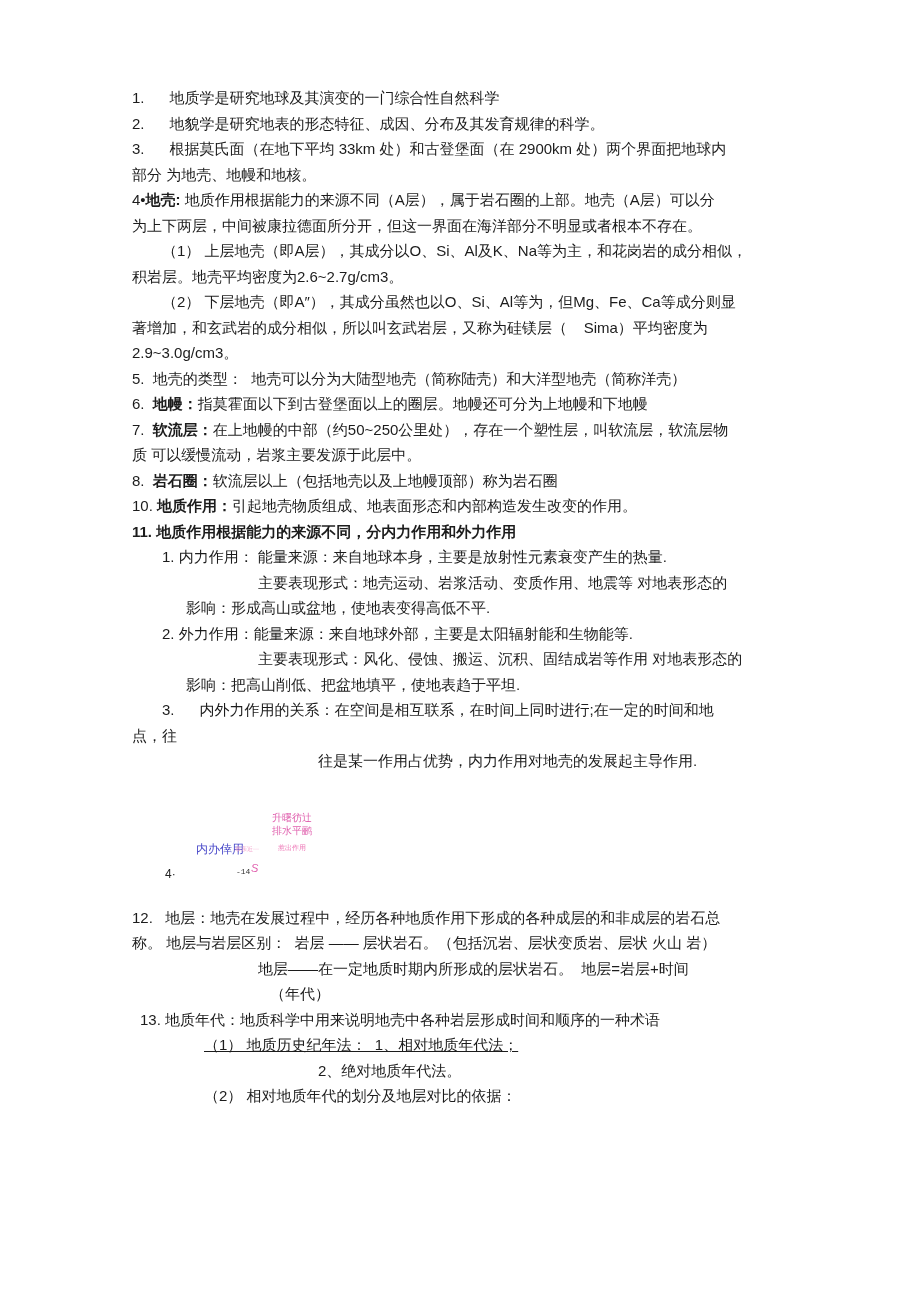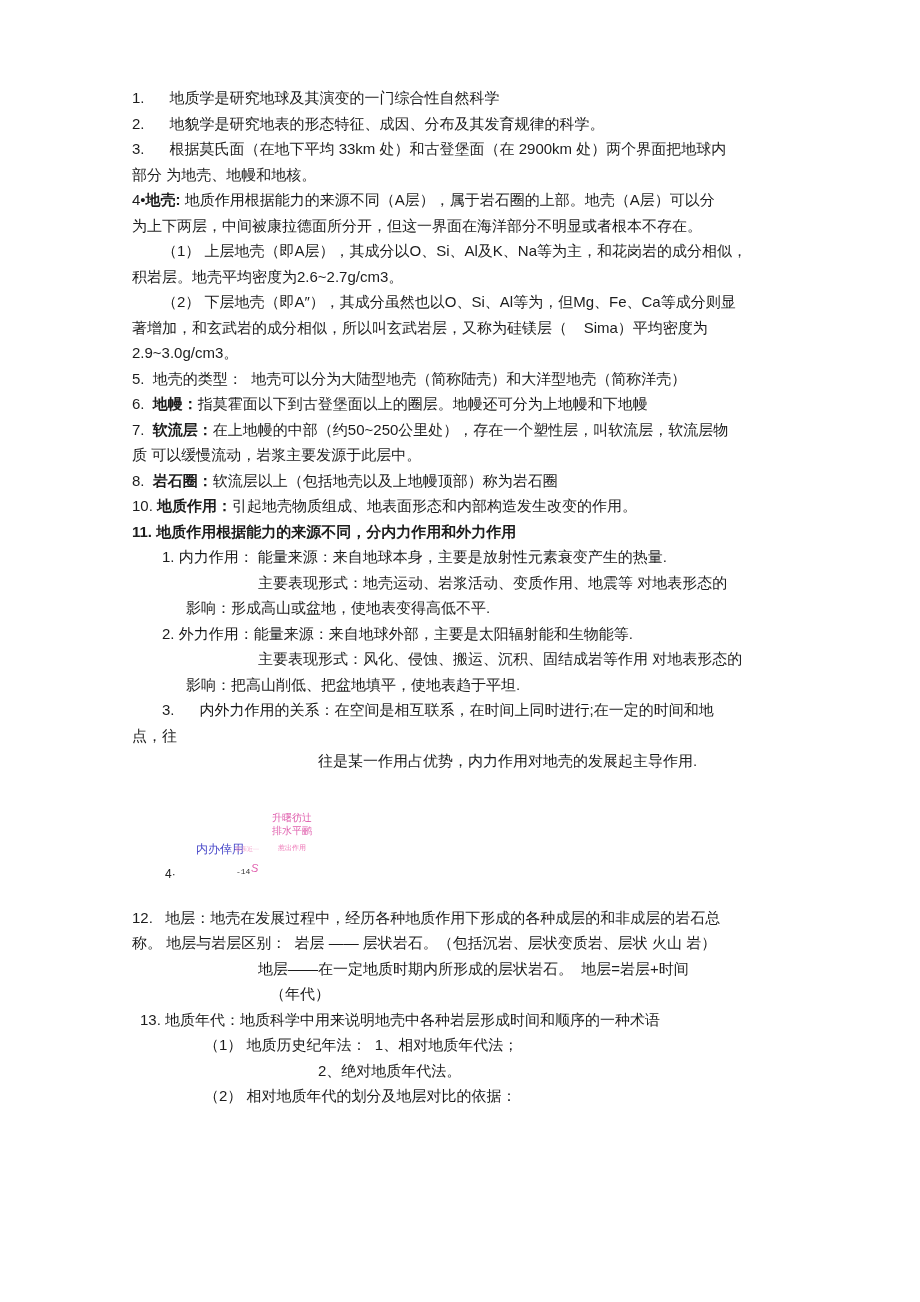--- a/index.html
+++ b/index.html
@@ -62,17 +62,17 @@
         <span class="ann" style="left: 146px; top: 70px; font-size: 7px; color: rgb(238, 122, 184);">惹出作用</span>
         <span class="ann" style="left: 33px; top: 93px; font-size: 12px; color: rgb(34, 34, 34);">4·</span>
         <span class="ann" style="left: 104px; top: 93px; font-size: 8px; color: rgb(51, 51, 51); font-family: Liberation Mono, monospace;">-14</span>
         <span class="ann" style="left: 119px; top: 88px; font-size: 11px; color: rgb(224, 96, 174); font-style: italic;">S</span>
       </div>
       <div class="line"><span>12.   地层：地壳在发展过程中，经历各种地质作用下形成的各种成层的和非成层的岩石总</span></div>
       <div class="line"><span>称。 地层与岩层区别：  岩层 —— 层状岩石。（包括沉岩、层状变质岩、层状 火山 岩）</span></div>
       <div class="line" style="padding-left: 126px;"><span>地层——在一定地质时期内所形成的层状岩石。  地层=岩层+时间</span></div>
       <div class="line" style="padding-left: 138px;"><span>（年代）</span></div>
       <div class="line" style="padding-left: 8px;"><span>13. 地质年代：地质科学中用来说明地壳中各种岩层形成时间和顺序的一种术语</span></div>
-      <div class="line" style="padding-left: 72px;"><span>（1） 地质历史纪年法：  1、相对地质年代法；</span></div>
+      <div class="line" style="padding-left: 72px; text-decoration: underline;"><span>（1） 地质历史纪年法：  1、相对地质年代法；</span></div>
       <div class="line" style="padding-left: 186px;"><span>2、绝对地质年代法。</span></div>
       <div class="line" style="padding-left: 72px;"><span>（2） 相对地质年代的划分及地层对比的依据：</span></div>
     </div>
 </div>
 
 </body></html>

